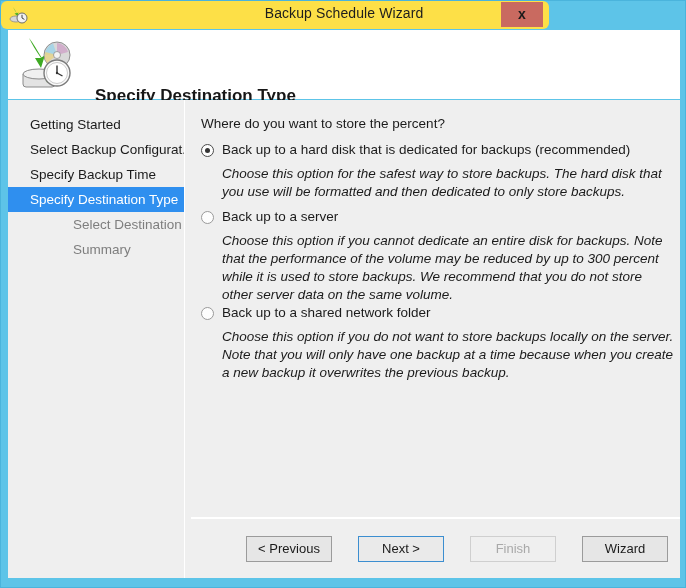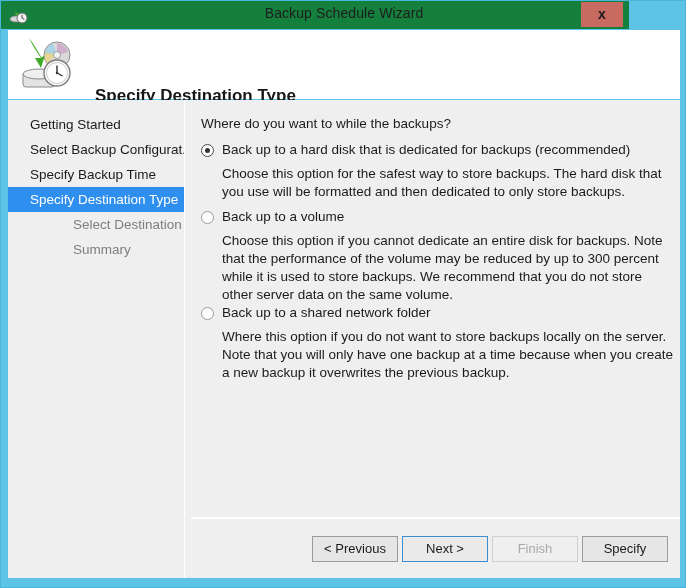--- a/index.html
+++ b/index.html
@@ -22,23 +22,24 @@
     box-sizing: border-box;
     background: #5dc4e8;
     border: 1px solid #4ab4dc;
   }
 
   
   .titlebar {
     position: absolute;
     left: 0;
     top: 0;
-    width: 628px;
+    width: 548px;
     height: 28px;
-    background: #15803d;
+    background: #fde047;
+    border-radius: 6px;
   }
   .titlebar-icon {
     position: absolute;
     left: 8px;
     top: 4px;
     width: 20px;
     height: 20px;
   }
   .titlebar-title {
     position: absolute;
@@ -213,20 +214,21 @@
     white-space: nowrap;
     cursor: default;
   }
   .option-desc {
     margin-left: 21px;
     margin-top: 5px;
     font-size: 13.5px;
     color: #1b1b1b;
     line-height: 18px;
     width: 452px;
+    font-style: italic;
   }
 
   
   .footer-sep {
     position: absolute;
     left: 183px;
     top: 417px;
     width: 489px;
     height: 2px;
     background: #ffffff;
@@ -237,21 +239,21 @@
     top: 419px;
     width: 489px;
     height: 59px;
     background: #efefef;
   }
   .btn-row {
     position: absolute;
     right: 12px;
     top: 17px;
     display: flex;
-    gap: 4px;
+    gap: 26px;
   }
   .btn {
     width: 86px;
     height: 26px;
     box-sizing: border-box;
     background: #e6e6e6;
     border: 1px solid #9b9b9b;
     font-family: "Liberation Sans", sans-serif;
     font-size: 13px;
     color: #1b1b1b;
@@ -322,52 +324,52 @@
         <div class="nav-item">Specify Backup Time</div>
         <div class="nav-item selected">Specify Destination Type</div>
         <div class="nav-item upcoming">Select Destination Disk</div>
         <div class="nav-item upcoming">Summary</div>
       </div>
     </div>
 
     <div class="v-sep"></div>
 
     <div class="content">
-      <div class="question">Where do you want to while the backups?</div>
+      <div class="question">Where do you want to store the percent?</div>
 
       <div class="option" style="top:42px;">
         <div class="option-row">
           <span class="radio checked"></span>
           <span class="option-label">Back up to a hard disk that is dedicated for backups (recommended)</span>
         </div>
         <div class="option-desc">Choose this option for the safest way to store backups. The hard disk that you use will be formatted and then dedicated to only store backups.</div>
       </div>
 
       <div class="option" style="top:109px;">
         <div class="option-row">
           <span class="radio"></span>
-          <span class="option-label">Back up to a volume</span>
+          <span class="option-label">Back up to a server</span>
         </div>
         <div class="option-desc">Choose this option if you cannot dedicate an entire disk for backups. Note that the performance of the volume may be reduced by up to 300 percent while it is used to store backups. We recommend that you do not store other server data on the same volume.</div>
       </div>
 
       <div class="option" style="top:205px;">
         <div class="option-row">
           <span class="radio"></span>
           <span class="option-label">Back up to a shared network folder</span>
         </div>
-        <div class="option-desc">Where this option if you do not want to store backups locally on the server. Note that you will only have one backup at a time because when you create a new backup it overwrites the previous backup.</div>
+        <div class="option-desc">Choose this option if you do not want to store backups locally on the server. Note that you will only have one backup at a time because when you create a new backup it overwrites the previous backup.</div>
       </div>
     </div>
 
     <div class="footer-sep"></div>
 
     <div class="footer">
       <div class="btn-row">
         <button class="btn">&lt; Previous</button>
         <button class="btn focused">Next &gt;</button>
         <button class="btn disabled">Finish</button>
-        <button class="btn">Specify</button>
+        <button class="btn">Wizard</button>
       </div>
     </div>
 
   </div>
 </div>
 
 </body></html>

